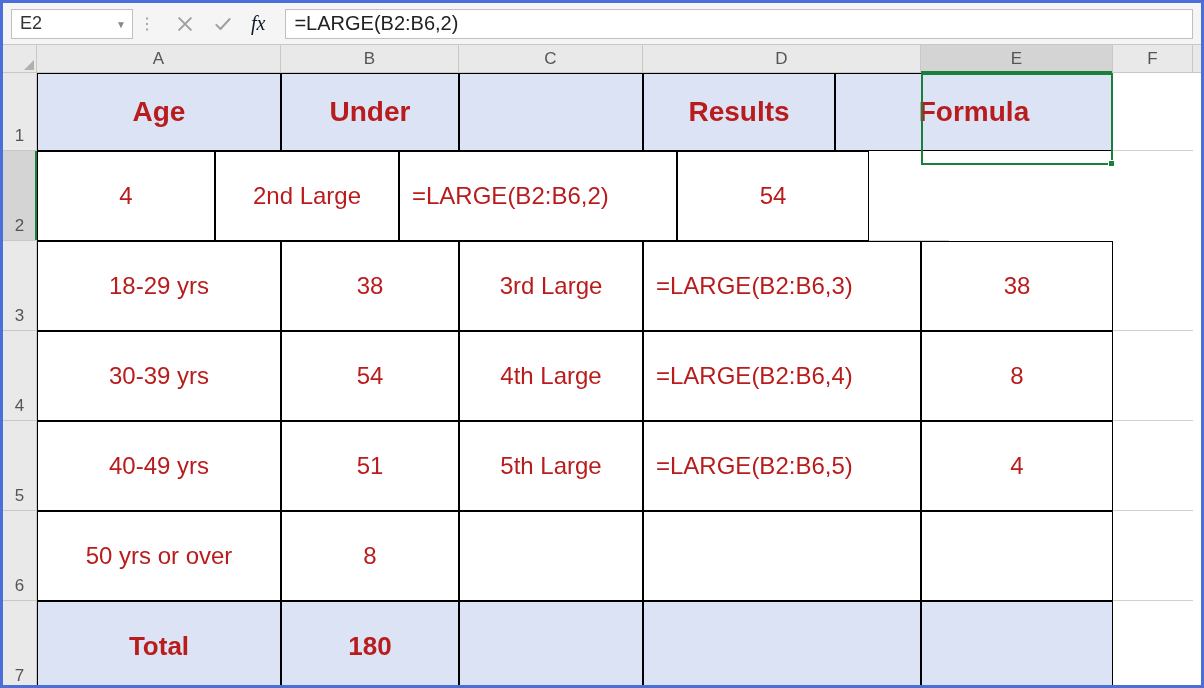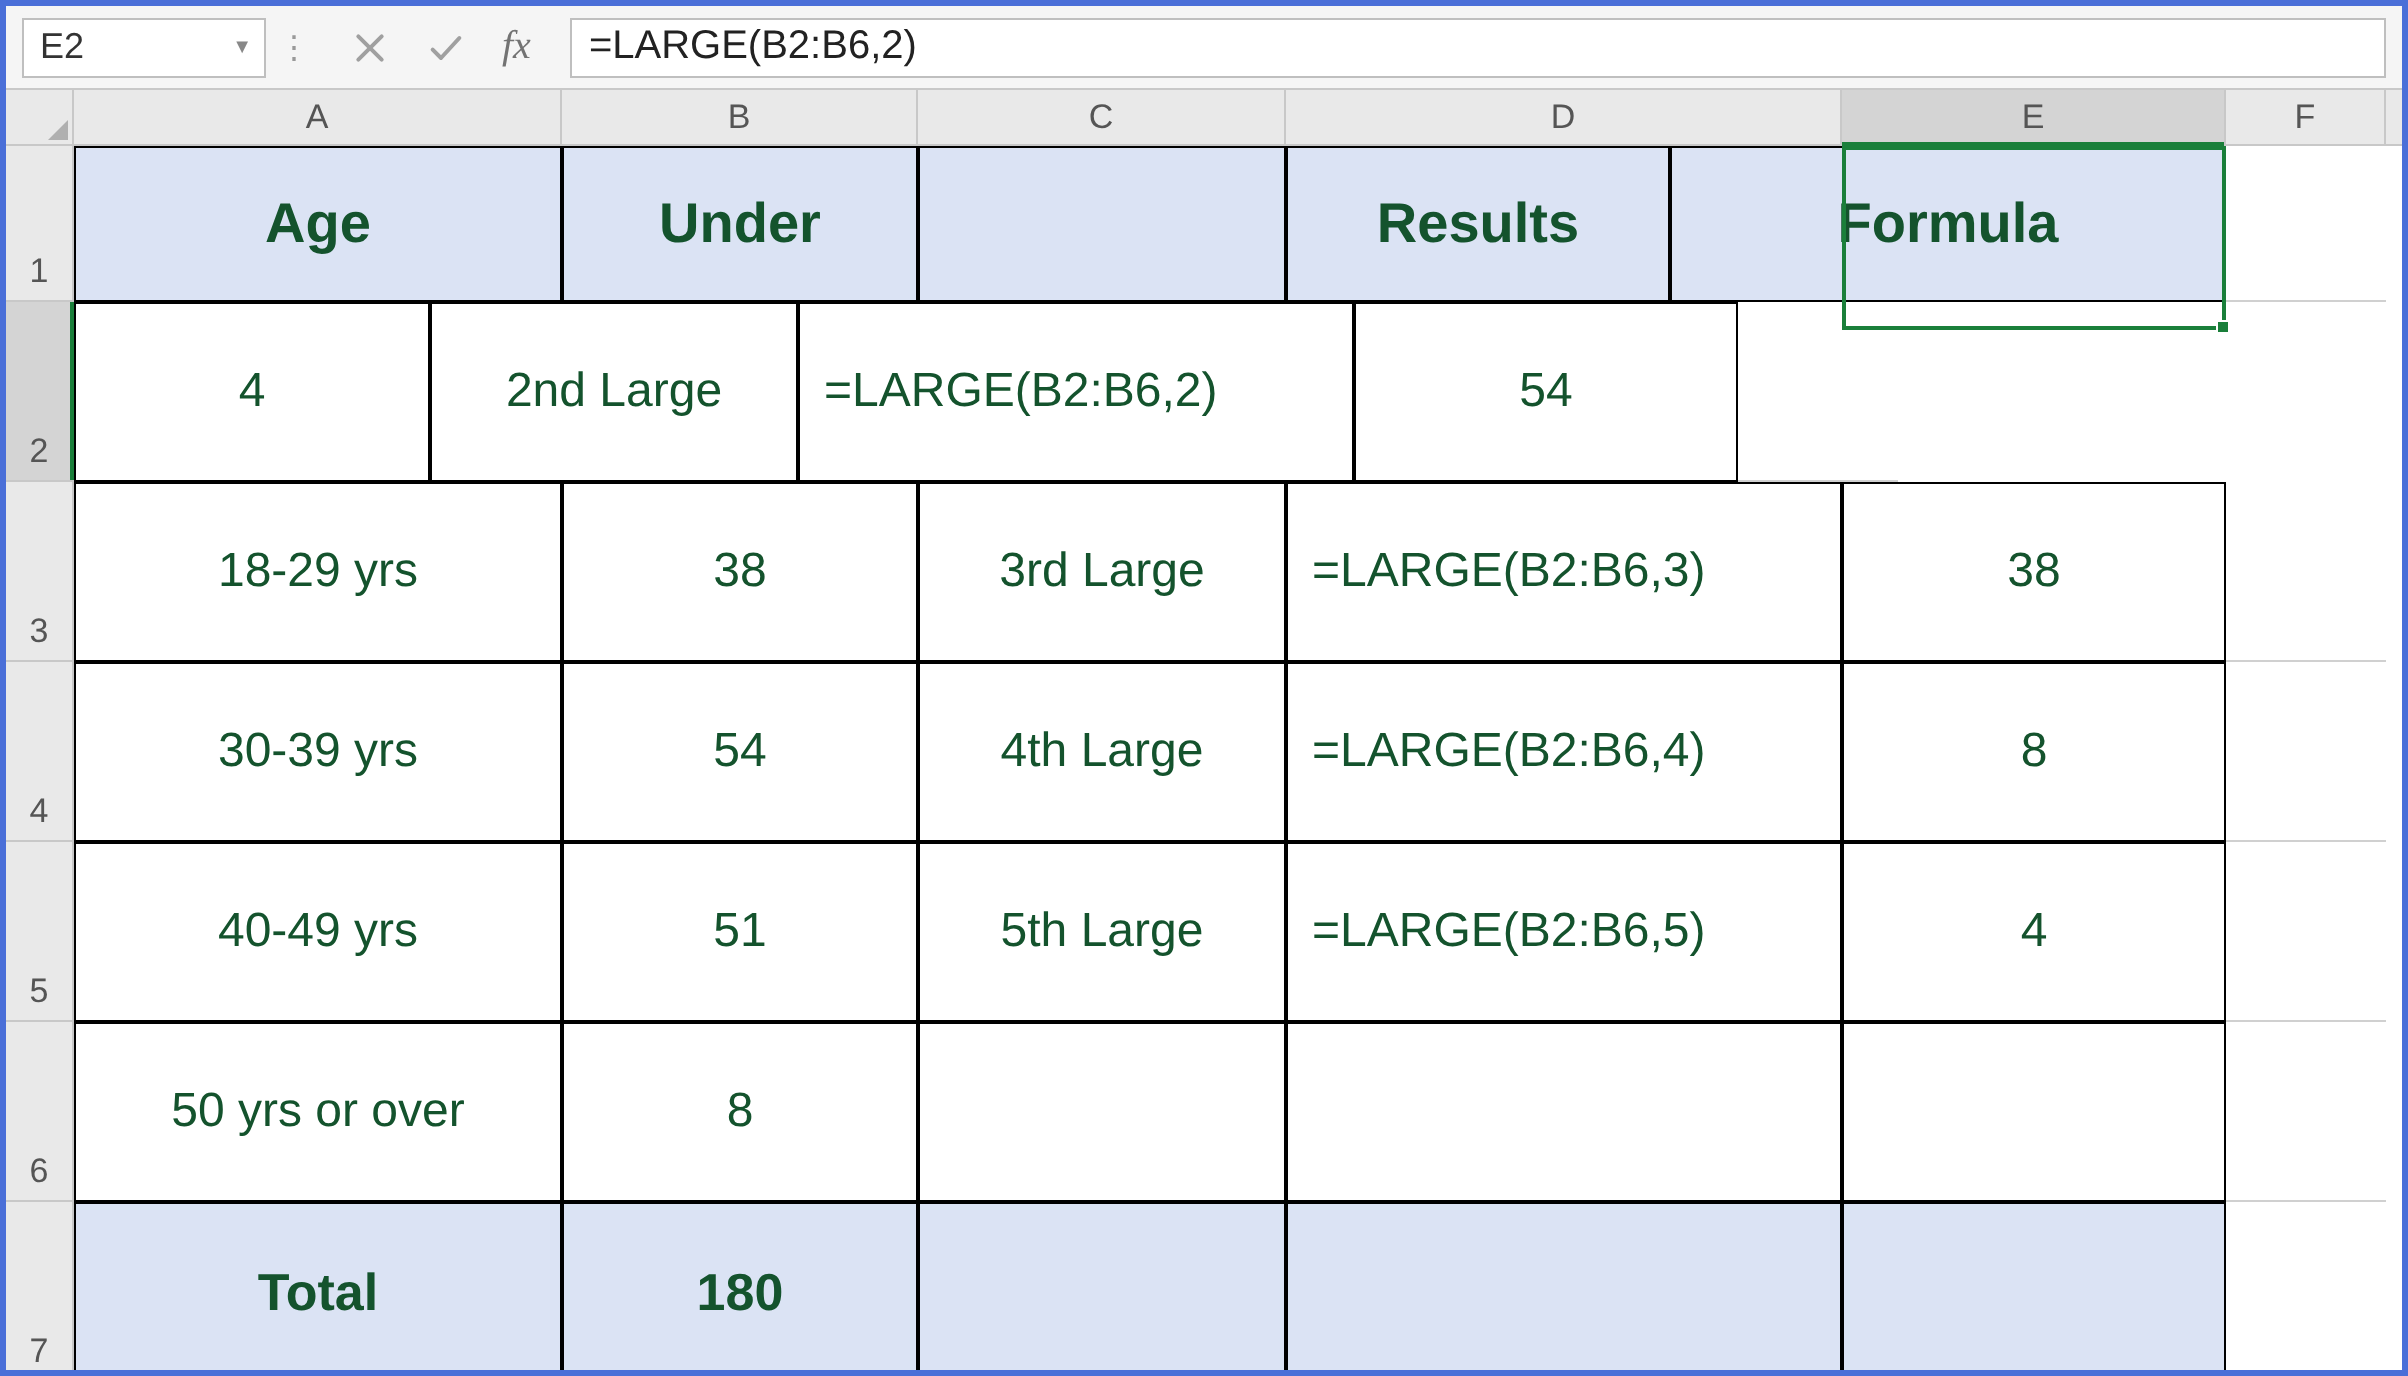--- a/index.html
+++ b/index.html
@@ -60,21 +60,21 @@
       color: #a0a0a0;
       font-size: 20px;
       display: flex;
       align-items: center;
     }
     .fb-btn svg { width: 20px; height: 20px; }
     .fx-label {
       font-style: italic;
       font-family: "Times New Roman", serif;
       font-size: 20px;
-      color: #737373;
+      color: #0f172a;
       padding: 0 6px 0 0;
     }
     .formula-input {
       flex: 1;
       height: 30px;
       background: #fff;
       border: 1px solid #bfbfbf;
       padding: 0 8px;
       font-size: 20px;
       color: #222;
@@ -160,21 +160,21 @@
       position: absolute;
       top: 0; bottom: 0; right: -1px;
       width: 2px;
       background: #1a7f3a;
     }
     .cell {
       height: 100%;
       display: flex;
       align-items: center;
       font-size: 24px;
-      color: #14532d;
+      color: #b91c1c;
     }
     
     .cA { width: 244px; }
     .cB { width: 178px; }
     .cC { width: 184px; }
     .cD { width: 278px; }
     .cE { width: 192px; }
     .cF { width: 80px; }
     
     .r1 { height: 78px; }

